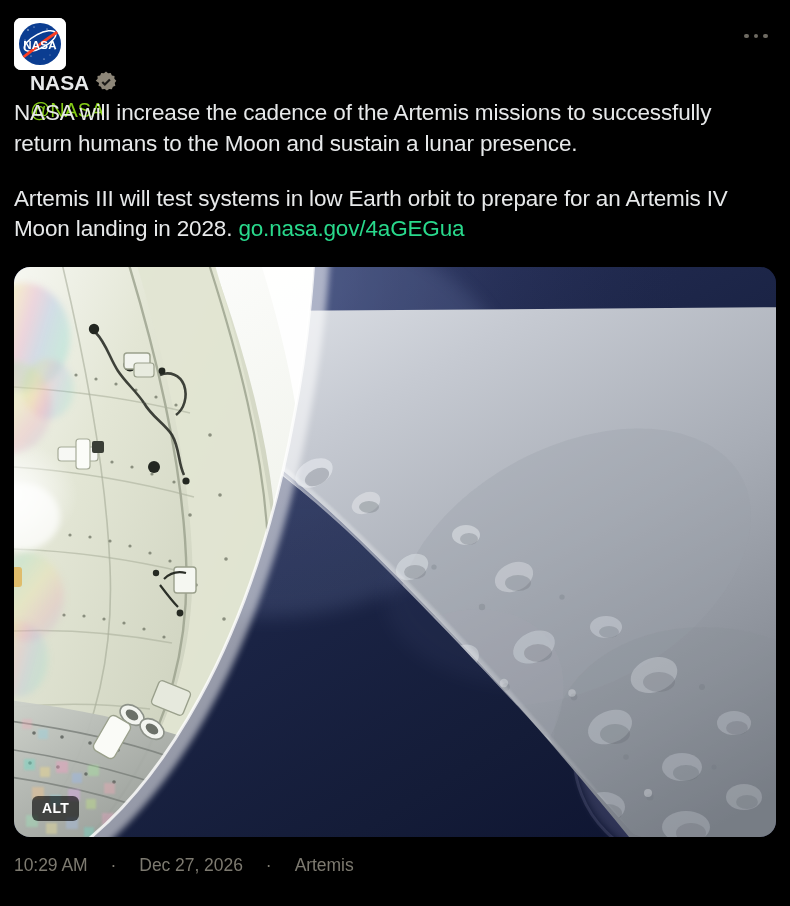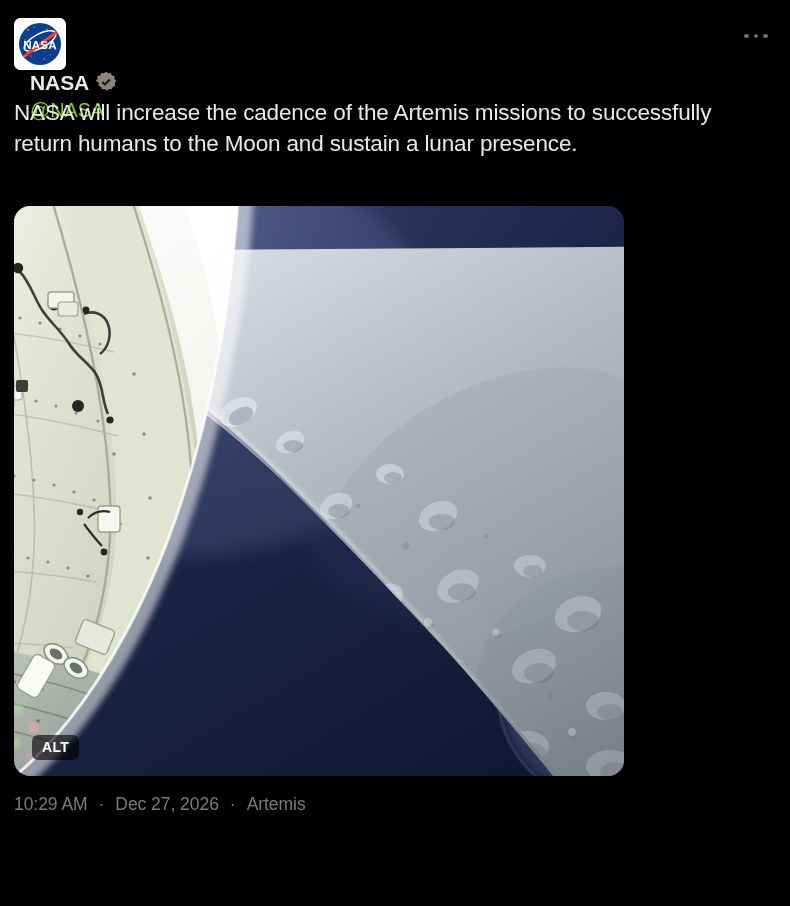--- a/index.html
+++ b/index.html
@@ -120,21 +120,21 @@
   .tweet-link {
     color: #29d98c;
     text-decoration: none;
     cursor: pointer;
   }
 
   
   .media-wrap {
     position: relative;
     margin-top: 22px;
-    width: 610px;
+    width: 762px;
     height: 570px;
     border-radius: 16px;
     overflow: hidden;
     cursor: pointer;
     background: #0e1430;
   }
 
   .media-photo {
     position: absolute;
     inset: 0;
@@ -159,21 +159,21 @@
   }
 
   
   .tweet-footer {
     margin-top: 18px;
     font-size: 17.5px;
     color: #7d7a70;
     letter-spacing: -0.05px;
     display: flex;
     align-items: center;
-    gap: 5px;
+    gap: 17px;
   }
   .tweet-footer .sep { padding: 0 6px; }
   .footer-source { cursor: pointer; }
 </style>
 </head>
 <body>
 
 <div class="tweet-card">
 
   <div class="tweet-header">
@@ -225,20 +225,21 @@
     <button class="more-button" aria-label="More">
       <span class="dot"></span>
       <span class="dot"></span>
       <span class="dot"></span>
     </button>
   </div>
 
   <div class="tweet-text">
     <p>NASA will increase the cadence of the Artemis missions to successfully return humans to the Moon and sustain a lunar presence.</p>
     <div class="spacer"></div>
+    <p><span>Artemis III will test systems in low Earth orbit to prepare for an Artemis IV Moon landing in 2028. </span><a class="tweet-link" href="#">go.nasa.gov/4aGEGua</a></p>
   </div>
 
   <div class="media-wrap">
     <div class="media-photo" aria-label="View from the Orion spacecraft service module of the cratered lunar limb with a thin crescent Earth in deep blue space, with prismatic lens flare along the capsule edge">
       <svg viewBox="0 0 762 570" preserveAspectRatio="xMidYMid slice" aria-hidden="true">
         <defs>
 
           <linearGradient id="spaceGrad" x1="0.15" y1="0" x2="0.95" y2="1">
             <stop offset="0%" stop-color="#2b355e"></stop>
             <stop offset="22%" stop-color="#232c53"></stop>

